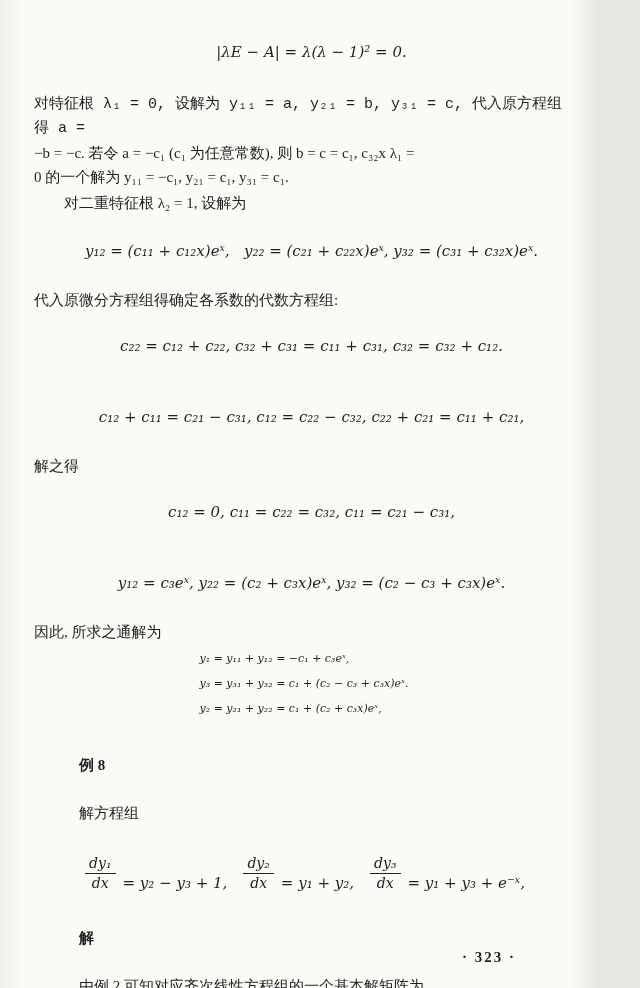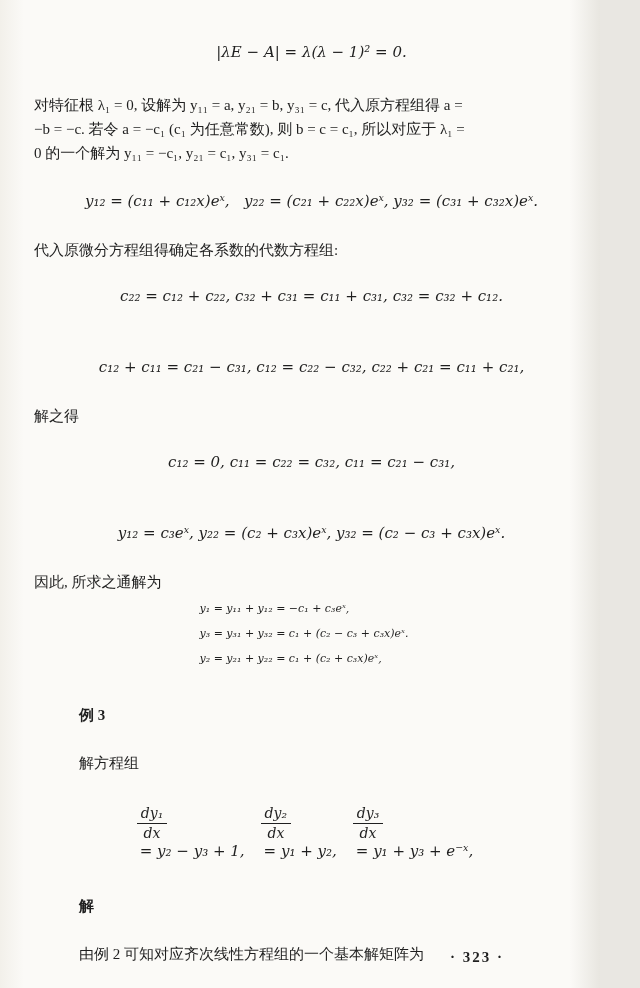--- a/index.html
+++ b/index.html
@@ -14,54 +14,55 @@
     width: 600px; height: 988px;
     padding: 16px 26px 0 34px;
     background: linear-gradient(90deg, #f2f0ea 0%, #fbfaf7 4%, #fbfaf7 95%, #e8e6e0 100%);
     overflow: hidden;
   }
   .tline { font-size: 15px; line-height: 24px; white-space: pre-wrap; }
   .indent { padding-left: 2em; }
   .math { font-family: "DejaVu Serif", "DejaVu Sans", serif; font-style: italic; }
   .eq-display { text-align: center; font-size: 15px; line-height: 23px; white-space: pre-wrap; }
   .eq-display .math { white-space: pre-wrap; }
-  .mt2 { margin-top: 2px; } .mt6 { margin-top: 6px; }
+  .mt2 { margin-top: 2px; } .mt6 { margin-top: 6px; font-family: Liberation Mono, monospace; }
   .mt8 { margin-top: 8px; } .mt10 { margin-top: 10px; }
   .bold { font-weight: 700; }
   .gen-block { display: table; margin: 2px auto 0; text-align: left; }
   .gen-block .eqline { font-size: 11px; line-height: 25px; }
 
   
   .frac { display: inline-flex; flex-direction: column; align-items: center;
           vertical-align: middle; line-height: 1.2; font-size: 14px;
           font-family: "DejaVu Serif", serif; font-style: italic; margin: 0 2px; }
   .frac .num { border-bottom: 1.4px solid #1f1f1f; padding: 0 4px 1px; }
   .frac .den { padding-top: 1px; }
 
   
   .ode-row { display: flex; justify-content: center; align-items: center; margin-top: 6px; }
-  .ode { display: inline-flex; align-items: flex-start; margin-right: 14px; flex-direction: column; }
+  .ode { display: inline-flex; align-items: flex-end; margin-right: 14px; }
   .ode:last-child { margin-right: 0; }
   .ode .math { margin-left: 5px; font-size: 15px; }
-  .pagenum { position: absolute; right: 96px; bottom: 22px; font-size: 15px;
+  .pagenum { position: absolute; right: 84px; bottom: 22px; font-size: 15px;
              font-weight: 700; letter-spacing: 2px; }
 </style>
 </head>
 <body>
 
 <div class="page">
 
   <div class="eq-display mt2">
     <span class="math">|λE − A| = λ(λ − 1)² = 0.</span>
   </div>
 
   <div class="tline mt6">对特征根 λ₁ = 0, 设解为 y₁₁ = a, y₂₁ = b, y₃₁ = c, 代入原方程组得 a =</div>
-  <div class="tline">−b = −c. 若令 a = −c₁ (c₁ 为任意常数), 则 b = c = c₁, 所以对应于 λ₁ =</div>
+  <div class="tline">−b = −c. 若令 a = −c₁ (c₁ 为任意常数), 则 b = c = c₁, c₃₂x λ₁ =</div>
   <div class="tline">0 的一个解为 y₁₁ = −c₁, y₂₁ = c₁, y₃₁ = c₁.</div>
 
+  <div class="tline indent mt2">对二重特征根 λ₂ = 1, 设解为</div>
   <div class="eq-display mt2">
     <span class="math">y₁₂ = (c₁₁ + c₁₂x)eˣ,   y₂₂ = (c₂₁ + c₂₂x)eˣ, y₃₂ = (c₃₁ + c₃₂x)eˣ.</span>
   </div>
   <div class="tline mt2">代入原微分方程组得确定各系数的代数方程组:</div>
   <div class="eq-display">
     <span class="math">c₂₂ = c₁₂ + c₂₂, c₃₂ + c₃₁ = c₁₁ + c₃₁, c₃₂ = c₃₂ + c₁₂.</span>
   </div>
   <div class="eq-display mt2">
     <span class="math">c₁₂ + c₁₁ = c₂₁ − c₃₁, c₁₂ = c₂₂ − c₃₂, c₂₂ + c₂₁ = c₁₁ + c₂₁,</span>
   </div>
@@ -75,21 +76,21 @@
   </div>
   <div class="tline mt2">因此, 所求之通解为</div>
 
   <div class="gen-block">
     <div class="eqline math">y₁ = y₁₁ + y₁₂ = −c₁ + c₃eˣ,</div>
     <div class="eqline math">y₃ = y₃₁ + y₃₂ = c₁ + (c₂ − c₃ + c₃x)eˣ.</div>
     <div class="eqline math">y₂ = y₂₁ + y₂₂ = c₁ + (c₂ + c₃x)eˣ,</div>
   </div>
 
   <div class="tline indent mt8">
-    <span class="bold">例 3</span>
+    <span class="bold">例 8</span>
     <span>  </span>
     <span>解方程组</span>
   </div>
 
   <div class="ode-row">
     <span class="ode">
       <span class="frac">
         <span class="num">dy₁</span>
         <span class="den">dx</span>
       </span>

